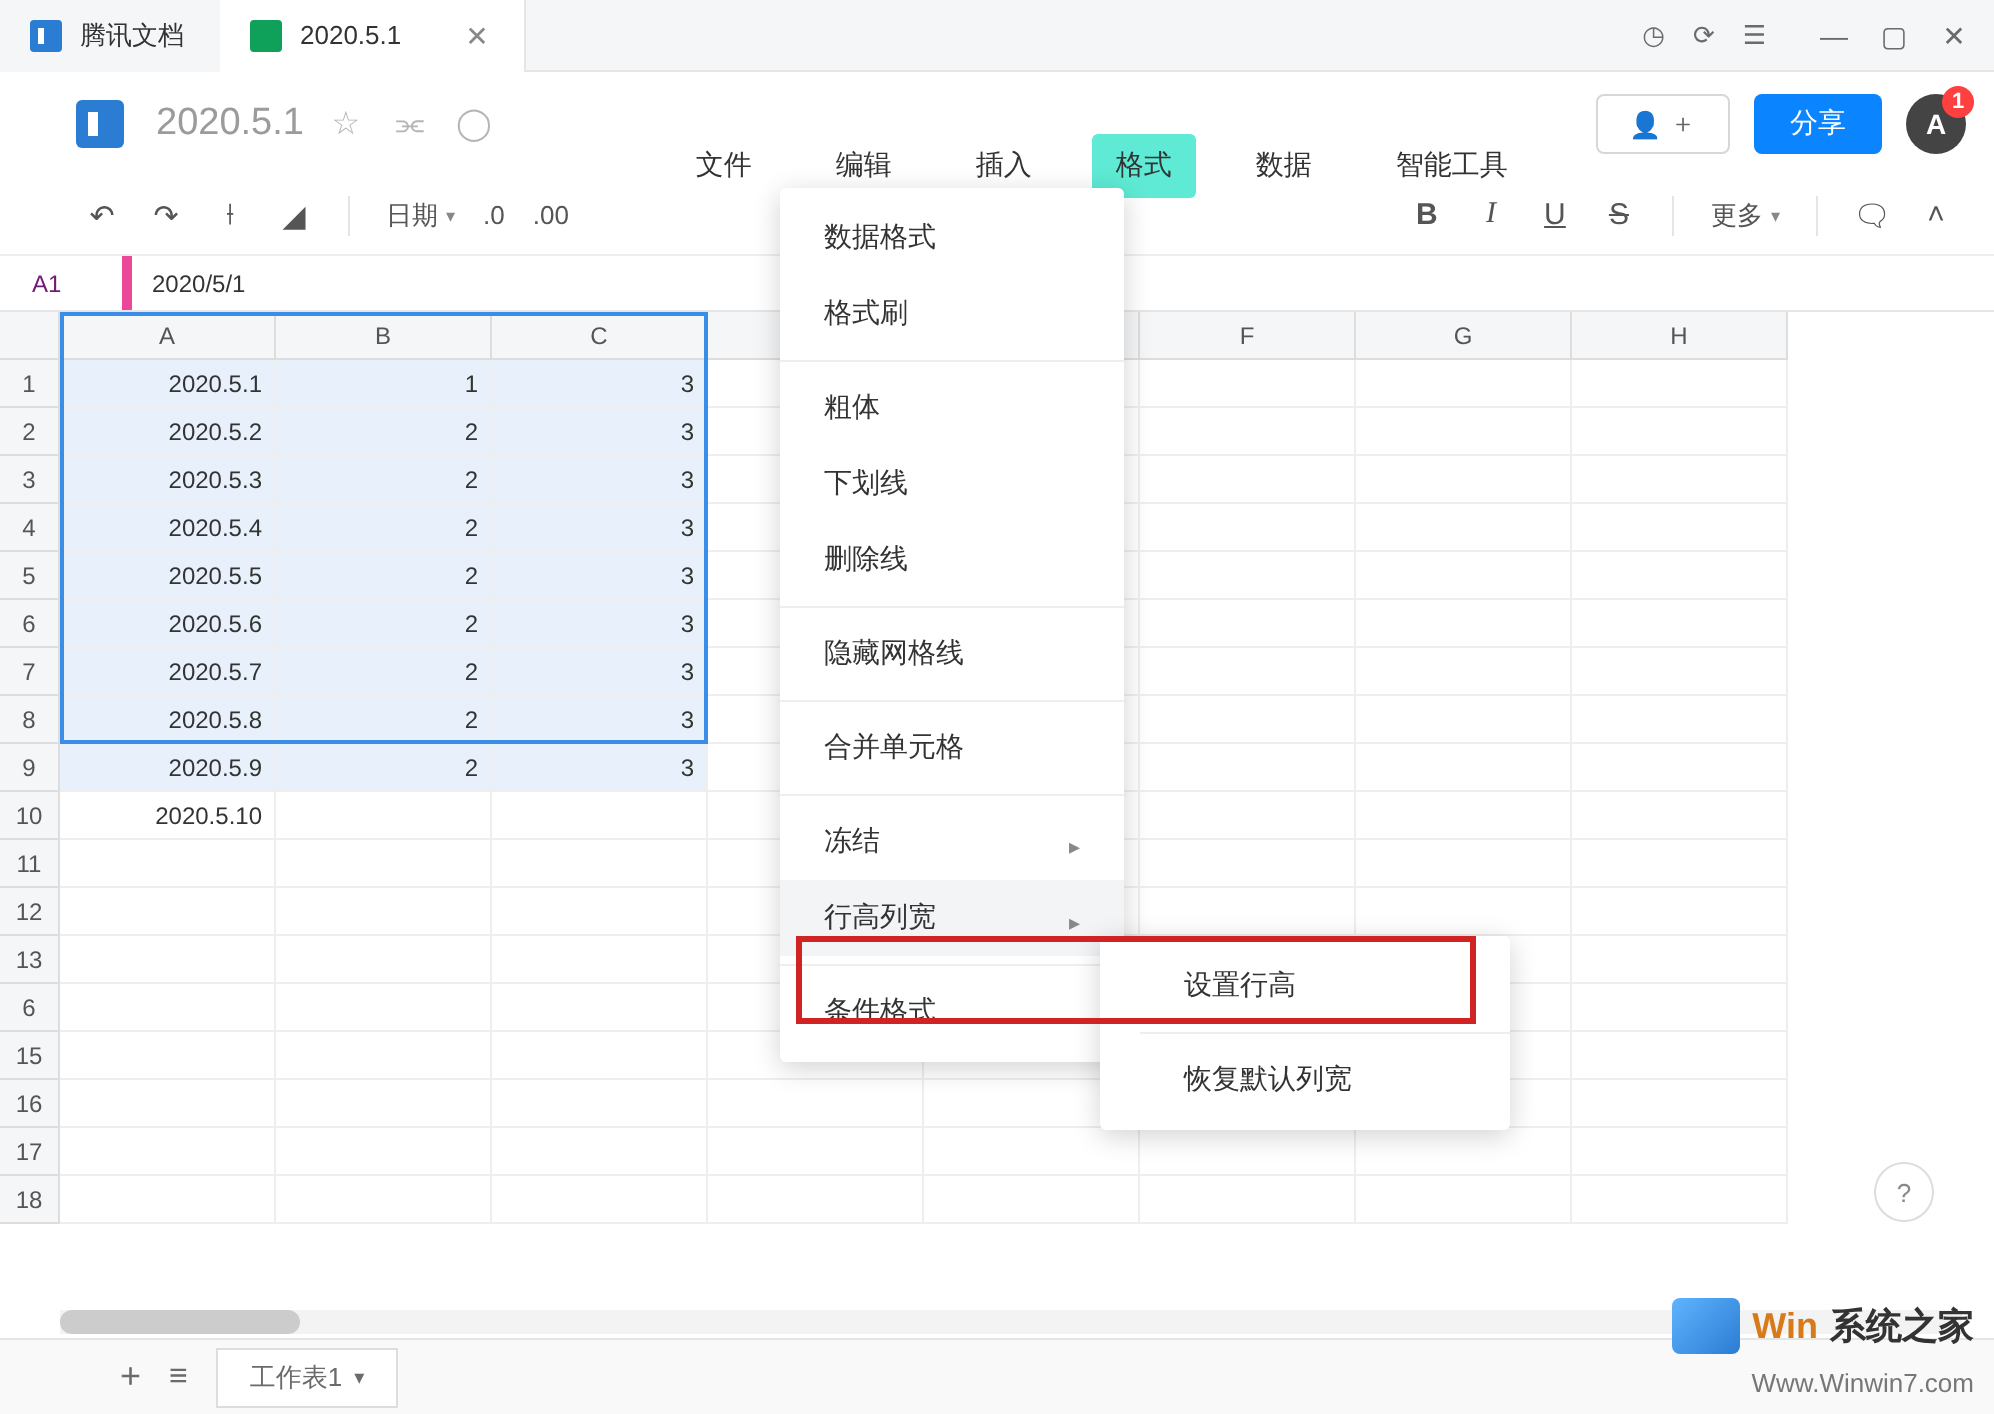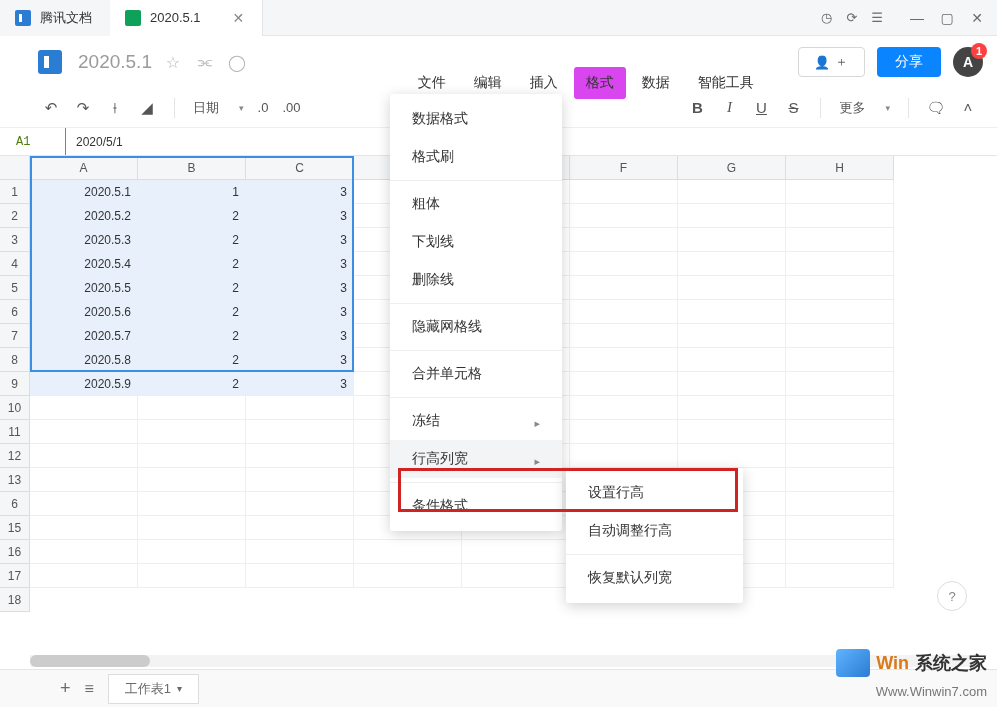--- a/index.html
+++ b/index.html
@@ -19,40 +19,40 @@
 .title-controls { display: flex; gap: 14px; padding: 0 14px; align-items: center; color: #6b6b6b; }
 .win-controls { display: flex; gap: 10px; padding: 0 10px; color: #6b6b6b; }
 .win-btn { width: 20px; height: 20px; display:flex; align-items:center; justify-content:center; font-size:14px; }
 
 
 .header { height: 52px; display: flex; align-items: center; padding: 0 14px 0 38px; gap: 10px; }
 .doc-logo { width: 24px; height: 24px; background: #2b7cd3; border-radius: 3px; position:relative; }
 .doc-logo::after{content:"";position:absolute;left:6px;top:6px;width:5px;height:12px;background:#fff;}
 .doc-title { font-size: 19px; color: #9b9b9b; margin-left: 6px; }
 .head-icon { color: #b5b5b5; font-size: 16px; width:22px; text-align:center; }
-.menu-items { display: flex; gap: 4px; margin-left: auto; margin-top: 42px; }
+.menu-items { display: flex; gap: 18px; margin-left: auto; margin-top: 42px; }
 .menu-item { padding: 7px 12px; font-size: 14px; color: #333; border-radius: 3px; }
-.menu-item.active { background: #d946ef; }
+.menu-item.active { background: #5eead4; }
 .header-right { display: flex; align-items: center; gap: 12px; margin-left: 22px; }
 .user-add { border: 1px solid #d7d7d7; border-radius: 4px; padding: 5px 16px; color: #666; display:flex; align-items:center; gap:4px; }
 .share-btn { background: #0a84ff; color: #fff; padding: 6px 18px; border-radius: 4px; font-size: 14px; }
 .avatar { width: 30px; height: 30px; border-radius: 50%; background: #444; position: relative; display:flex; align-items:center; justify-content:center; color:#fff; font-weight:bold; font-size:14px;}
 .avatar-badge { position: absolute; top: -4px; right: -4px; width: 16px; height: 16px; border-radius: 50%; background: #ff4040; color: #fff; font-size: 11px; display:flex; align-items:center; justify-content:center; }
 
 
 .toolbar { height: 40px; display: flex; align-items: center; padding: 0 20px 0 42px; gap: 14px; border-bottom: 1px solid #eee; color: #555; }
 .toolbar .sep { width: 1px; height: 20px; background: #e5e5e5; margin: 0 4px; }
-.tb-item { display: flex; align-items: center; gap: 20px; font-size: 13px; color:#555;text-align:right; }
+.tb-item { display: flex; align-items: center; gap: 4px; font-size: 13px; color:#555;text-align:right; }
 .tb-icon { width: 18px; height: 18px; display:flex; align-items:center; justify-content:center; font-size:15px; }
 .dropdown-caret { font-size: 9px; color: #888; }
 .toolbar-right { margin-left: auto; display: flex; gap: 14px; align-items: center; }
 
 
 .formula-row { height: 28px; display: flex; align-items: center; border-bottom: 1px solid #e5e5e5; }
-.cell-ref { width: 66px; padding-left: 16px; font-size: 12px; color: #4d7c0f; border-right: 1px solid #ec4899; height: 100%; display:flex; align-items:center;font-family:Liberation Mono, monospace; }
+.cell-ref { width: 66px; padding-left: 16px; font-size: 12px; color: #701a75; border-right: 5px solid #ec4899; height: 100%; display:flex; align-items:center; }
 .formula-val { padding-left: 10px; font-size: 12px; color: #333; }
 
 
 .sheet { display: flex; height: 468px; position: relative; }
 .corner { width: 30px; height: 24px; background: #f5f6f7; border-right: 1px solid #ddd; border-bottom: 1px solid #ddd; }
 .col-headers { display: flex; height: 24px; }
 .col-h { width: 108px; background: #f5f6f7; border-right: 1px solid #ddd; border-bottom: 1px solid #ddd; display:flex; align-items:center; justify-content:center; font-size: 12px; color:#555; }
 .row-headers { width: 30px; }
 .row-h { height: 24px; background: #f5f6f7; border-right: 1px solid #ddd; border-bottom: 1px solid #ddd; display:flex; align-items:center; justify-content:center; font-size: 12px; color:#555; }
 .grid-body { position: relative; }
@@ -296,20 +296,30 @@
           <div class="cell sel colA">2020.5.9</div>
           <div class="cell sel">2</div>
           <div class="cell sel">3</div>
           <div class="cell"></div>
           <div class="cell"></div>
           <div class="cell"></div>
           <div class="cell"></div>
           <div class="cell"></div>
         </div>
         <div class="grid-row">
+          <div class="cell colA">2020.5.10</div>
+          <div class="cell"></div>
+          <div class="cell"></div>
+          <div class="cell"></div>
+          <div class="cell"></div>
+          <div class="cell"></div>
+          <div class="cell"></div>
+          <div class="cell"></div>
+        </div>
+        <div class="grid-row">
           <div class="cell colA"></div>
           <div class="cell"></div>
           <div class="cell"></div>
           <div class="cell"></div>
           <div class="cell"></div>
           <div class="cell"></div>
           <div class="cell"></div>
           <div class="cell"></div>
         </div>
         <div class="grid-row">
@@ -420,26 +430,23 @@
   <div class="dd-item hov">
       <span>行高列宽</span>
       <span class="dd-caret">▸</span>
     </div>
   <div class="dd-sep"></div>
   <div class="dd-item">
       <span>条件格式</span>
     </div>
 </div>
 
-<div class="dropdown" style="left:566px; top:468px; width:177px;">
+<div class="dropdown" style="left:550px; top:468px; width:205px;padding-left:20px;">
   <div class="dd-item">
       <span>设置行高</span>
-    </div>
-  <div class="dd-item">
-      <span>自动调整行高</span>
     </div>
   <div class="dd-sep"></div>
   <div class="dd-item">
       <span>恢复默认列宽</span>
     </div>
 </div>
 
 <div class="red-box" style="left:398px; top:468px; width:340px; height:44px;"></div>
 
 <div class="help-btn">?</div>

